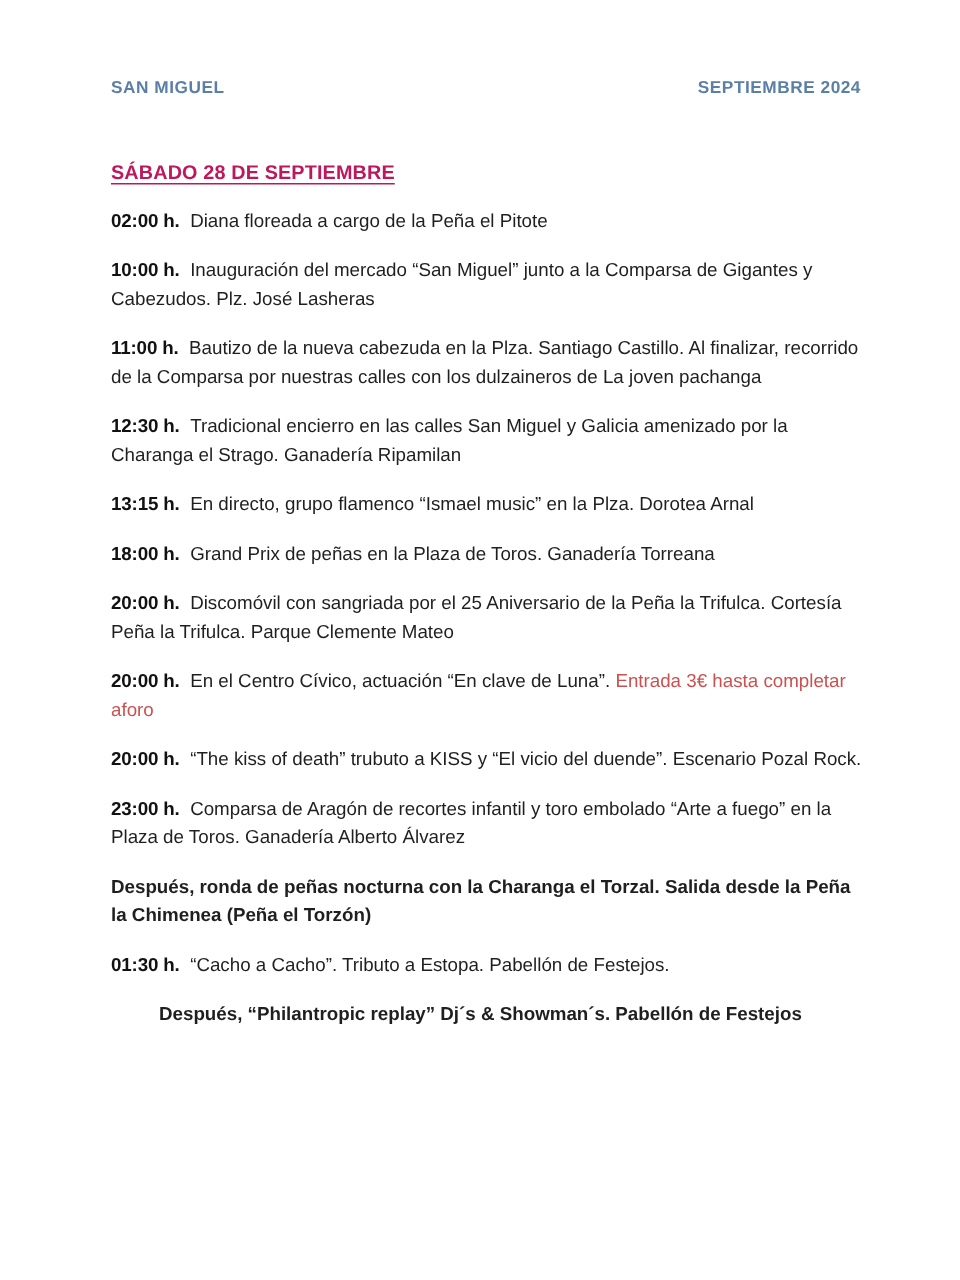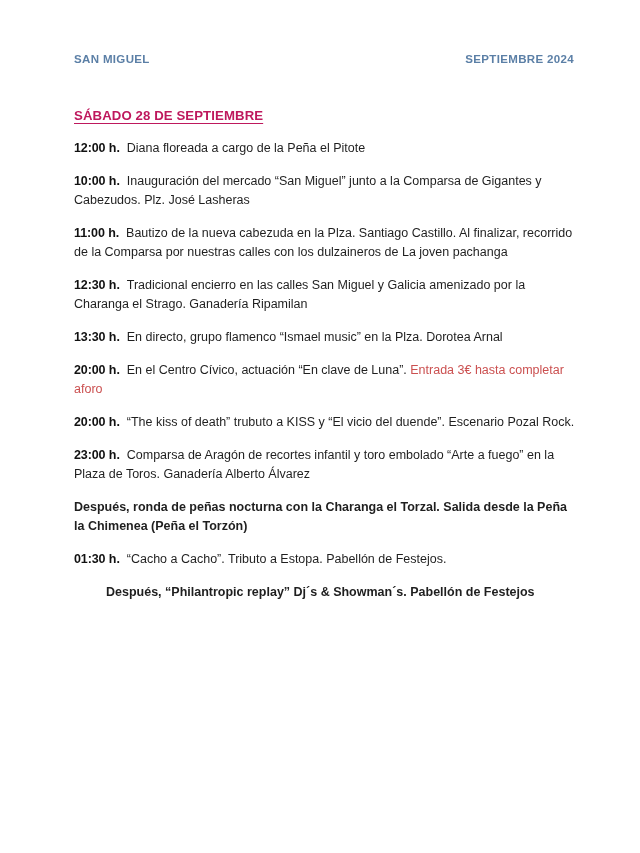--- a/index.html
+++ b/index.html
@@ -98,25 +98,27 @@
   <div class="running-head">
     <span class="rh-left">SAN MIGUEL</span>
     <span class="rh-right">SEPTIEMBRE 2024</span>
   </div>
 
   <div class="content">
     <div style="display:block;">
       <h1 class="day-title">SÁBADO 28 DE SEPTIEMBRE</h1>
     </div>
     <ul class="entries">
-        <li class="entry"><span class="time">12:00 h.</span><span class="gap"></span><span class="desc">Diana floreada a cargo de la Peña el Pitote</span></li>
+        <li class="entry"><span class="time">02:00 h.</span><span class="gap"></span><span class="desc">Diana floreada a cargo de la Peña el Pitote</span></li>
         <li class="entry"><span class="time">10:00 h.</span><span class="gap"></span><span class="desc">Inauguración del mercado “San Miguel” junto a la Comparsa de Gigantes y Cabezudos. Plz. José Lasheras</span></li>
         <li class="entry"><span class="time">11:00 h.</span><span class="gap"></span><span class="desc">Bautizo de la nueva cabezuda en la Plza. Santiago Castillo. Al finalizar, recorrido de la Comparsa por nuestras calles con los dulzaineros de La joven pachanga</span></li>
         <li class="entry"><span class="time">12:30 h.</span><span class="gap"></span><span class="desc">Tradicional encierro en las calles San Miguel y Galicia amenizado por la Charanga el Strago. Ganadería Ripamilan</span></li>
-        <li class="entry"><span class="time">13:30 h.</span><span class="gap"></span><span class="desc">En directo, grupo flamenco “Ismael music” en la Plza. Dorotea Arnal</span></li>
+        <li class="entry"><span class="time">13:15 h.</span><span class="gap"></span><span class="desc">En directo, grupo flamenco “Ismael music” en la Plza. Dorotea Arnal</span></li>
+        <li class="entry"><span class="time">18:00 h.</span><span class="gap"></span><span class="desc">Grand Prix de peñas en la Plaza de Toros. Ganadería Torreana</span></li>
+        <li class="entry"><span class="time">20:00 h.</span><span class="gap"></span><span class="desc">Discomóvil con sangriada por el 25 Aniversario de la Peña la Trifulca. Cortesía Peña la Trifulca. Parque Clemente Mateo</span></li>
         <li class="entry"><span class="time">20:00 h.</span><span class="gap"></span><span class="desc">En el Centro Cívico, actuación “En clave de Luna”. </span><span class="highlight">Entrada 3€ hasta completar aforo</span></li>
         <li class="entry"><span class="time">20:00  h.</span><span class="gap"></span><span class="desc">“The kiss of death” trubuto a KISS y “El vicio del duende”. Escenario Pozal Rock.</span></li>
         <li class="entry"><span class="time">23:00 h.</span><span class="gap"></span><span class="desc">Comparsa de Aragón de recortes infantil y toro embolado “Arte a fuego” en la Plaza de Toros. Ganadería Alberto Álvarez</span></li>
         <li class="entry no-time"><span class="desc">Después, ronda de peñas nocturna con la Charanga el Torzal. Salida desde la Peña la Chimenea (Peña el Torzón)</span></li>
         <li class="entry"><span class="time">01:30 h.</span><span class="gap"></span><span class="desc">“Cacho a Cacho”. Tributo a Estopa. Pabellón de Festejos.</span></li>
         <li class="entry no-time"><span class="desc">Después, “Philantropic replay” Dj´s &amp; Showman´s. Pabellón de Festejos</span></li>
       </ul>
   </div>
 
 </div>

